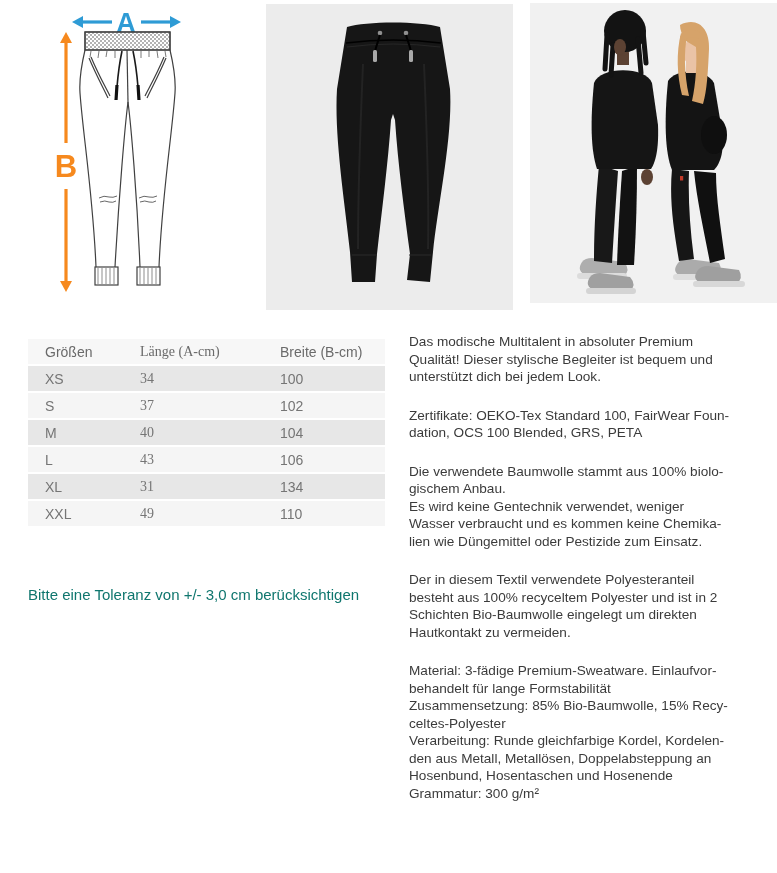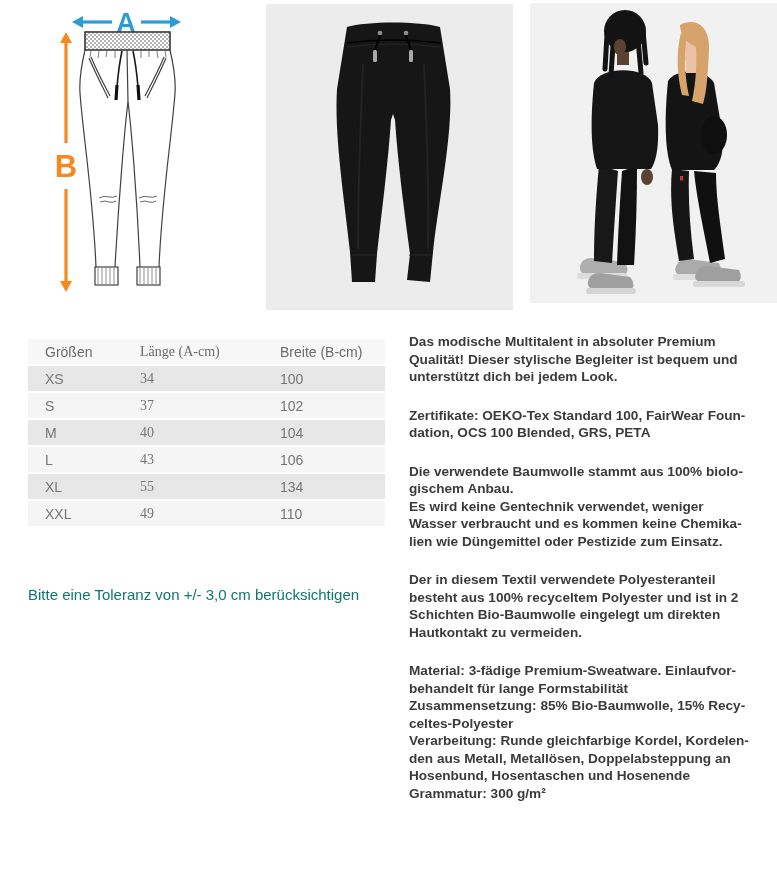--- a/index.html
+++ b/index.html
@@ -37,21 +37,21 @@
   .tolerance-note{
     position:absolute;left:28px;top:571px;width:380px;
     font-size:15px;color:#0f766e;white-space:pre;
   }
 
   
   .description{
     position:absolute;left:409px;top:333px;width:368px;
     font-size:13.6px;line-height:17.5px;color:#3b3b3b;
   }
-  .description p{margin:0;white-space:pre;font-weight:bold;}
+  .description p{margin:0;white-space:pre;}
   .description p + p{margin-top:21px;}
 </style>
 </head>
 <body>
 
 <figure class="diagram-fig">
   <svg viewBox="0 0 196 295">
     <defs>
       <pattern id="hatch" width="4" height="4" patternUnits="userSpaceOnUse">
         <path d="M0,4 L4,0 M0,0 L4,4" stroke="#666" stroke-width="0.5"></path>
@@ -246,21 +246,21 @@
       <td>40</td>
       <td>104</td>
     </tr>
     <tr>
       <td>L</td>
       <td>43</td>
       <td>106</td>
     </tr>
     <tr>
       <td>XL</td>
-      <td>55</td>
+      <td>31</td>
       <td>134</td>
     </tr>
     <tr>
       <td>XXL</td>
       <td>49</td>
       <td>110</td>
     </tr>
   </tbody>
 </table>
 

